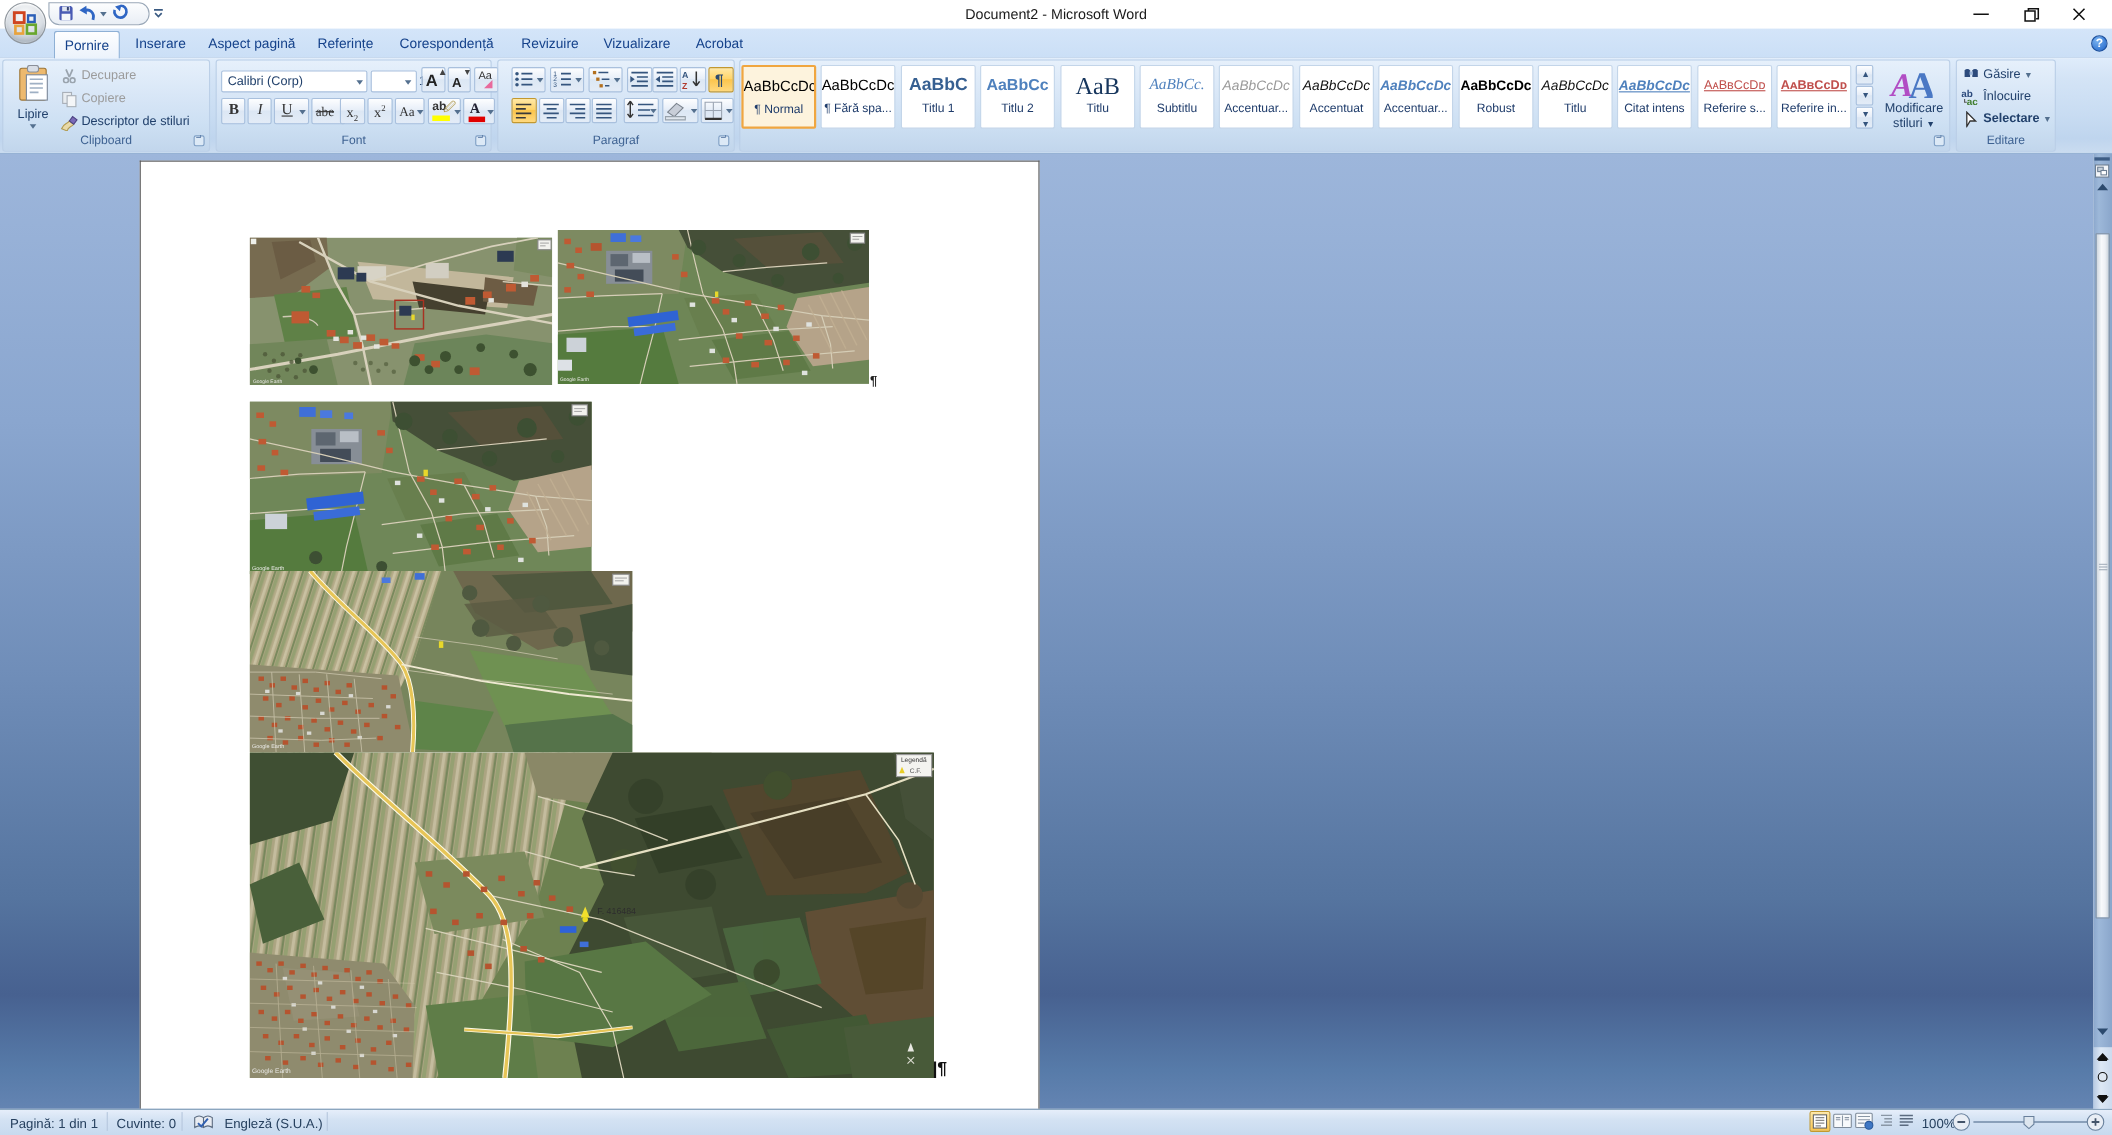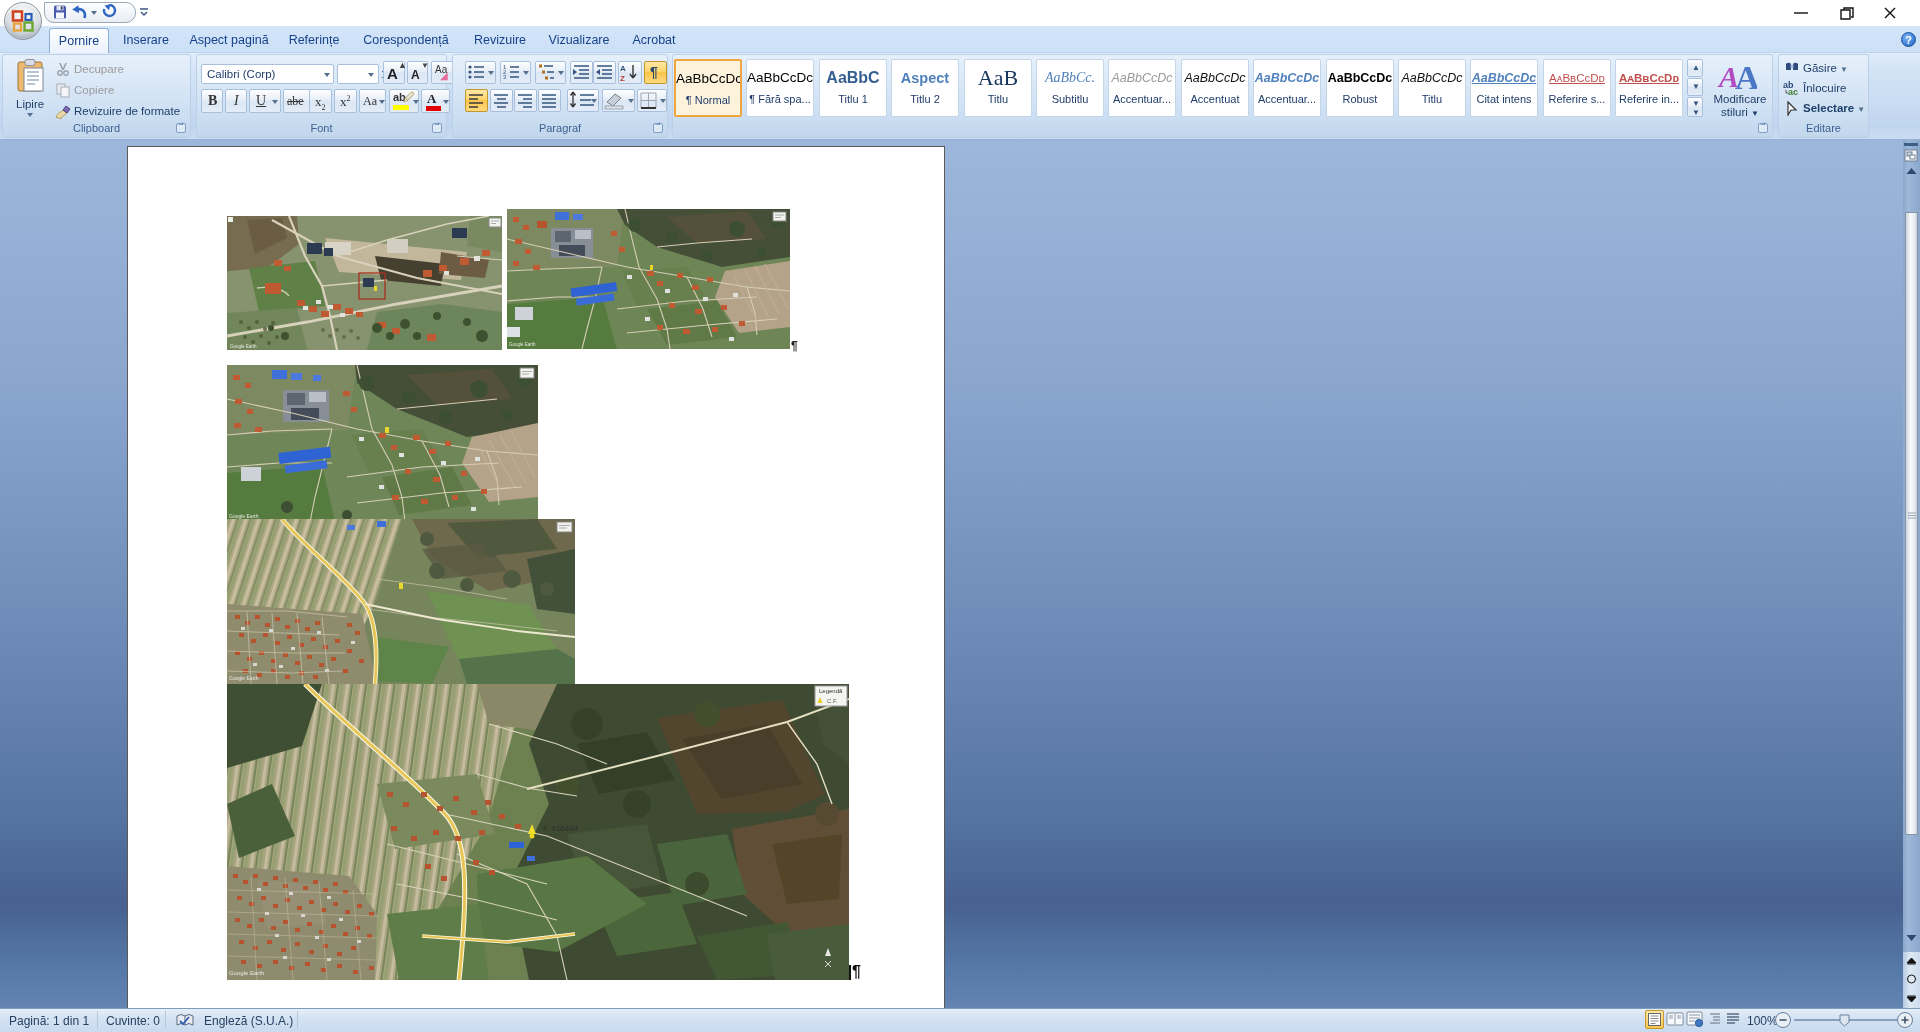--- a/index.html
+++ b/index.html
@@ -586,20 +586,21 @@
       <text x="2" y="291" font-size="6" fill="#e8e8e4" font-family="Liberation Sans">Google Earth</text>
     </svg>
 
     <div style="position:absolute; left:663px; top:192px; font-size:12px; font-weight:bold; color:#222; font-family:'Liberation Sans';">¶</div>
     <div style="position:absolute; left:724px; top:816px; font-size:16px; font-weight:bold; color:#111; font-family:'Liberation Sans';">¶</div>
     <div style="position:absolute; left:721px; top:818px; width:1.5px; height:15px; background:#111;"></div>
   </div>
 </div>
 
 <div class="abs" id="titlebar"></div>
+<div class="abs" id="title-text">Document2 - Microsoft Word</div>
 <div class="abs winbtn" style="left:1782px;"><svg width="44" height="26">
         <path d="M12 13h14" stroke="#111" stroke-width="1.4"></path>
       </svg></div>
 <div class="abs winbtn" style="left:1826px;"><svg width="44" height="26">
         <path d="M15 10h9v9h-9z M18 10v-2h9v9h-2" stroke="#111" stroke-width="1.4" fill="none"></path>
       </svg></div>
 <div class="abs winbtn" style="left:1872px;"><svg width="44" height="26">
         <path d="M13 8l10 10M23 8l-10 10" stroke="#111" stroke-width="1.4"></path>
       </svg></div>
 
@@ -640,21 +641,21 @@
   <svg class="flat" style="left:53px; top:28px;" width="15" height="15" viewBox="0 0 15 15">
     <rect x="1" y="1" width="8" height="10" fill="#e8ecf0" stroke="#a7aeb6"></rect>
     <rect x="5" y="4" width="8" height="10" fill="#f4f6f8" stroke="#a7aeb6"></rect>
   </svg>
   <div class="gtext gray" style="left:71px; top:29px;">Copiere</div>
 
   <svg class="flat" style="left:52px; top:49px;" width="17" height="15" viewBox="0 0 17 15">
     <path d="M1 13 C3 8, 6 9, 8 6 l4 3 c-3 3-5 2-6 6z" fill="#e8d9a8" stroke="#b09a50"></path>
     <path d="M8 6 l3-4 4 3-3 4z" fill="#7a6ab8" stroke="#4d4382"></path>
   </svg>
-  <div class="gtext" style="left:71px; top:50px;">Revizuire de formate</div>
+  <div class="gtext" style="left:71px; top:50px;">Descriptor de stiluri</div>
 </div>
 
 <div class="group" style="left:196px; top:54px; width:251px;">
   <div class="glabel">Font</div>
       <div class="launcher"></div>
   <div class="btn" style="left:4px; top:9px; width:133px; height:20px; background:#fff;">
      <span class="gtext" style="left:5px; top:3px;">Calibri (Corp)</span>
         <div class="ddarrow" style="left:122px; top:8px;"></div>
   </div>
   <div class="btn" style="left:140px; top:9px; width:42px; height:20px; background:#fff;">
@@ -830,21 +831,21 @@
       </div>
   <div class="stylecell" style="left:73px;">
     <span class="sample" style="font-size:13.5px; color:#000;">AaBbCcDc</span>
         <span class="lab">¶ Fără spa...</span>
       </div>
   <div class="stylecell" style="left:146px;">
     <span class="sample" style="font-size:16px; font-weight:bold; color:#365f91; font-family:'Liberation Sans';">AaBbC‭</span>
         <span class="lab">Titlu 1</span>
       </div>
   <div class="stylecell" style="left:218px;">
-    <span class="sample" style="font-size:14.5px; font-weight:bold; color:#4f81bd;">Aspect</span>
+    <span class="sample" style="font-size:14.5px; font-weight:bold; color:#4f81bd;">AaBbCc</span>
         <span class="lab">Titlu 2</span>
       </div>
   <div class="stylecell" style="left:291px;">
     <span class="sample" style="font-size:22px; color:#17365d; font-family:'Liberation Serif',serif;">AaB</span>
         <span class="lab">Titlu</span>
       </div>
   <div class="stylecell" style="left:363px;">
     <span class="sample" style="font-size:14px; font-style:italic; color:#4f81bd; font-family:'Liberation Serif',serif;">AaBbCc.</span>
         <span class="lab">Subtitlu</span>
       </div>

